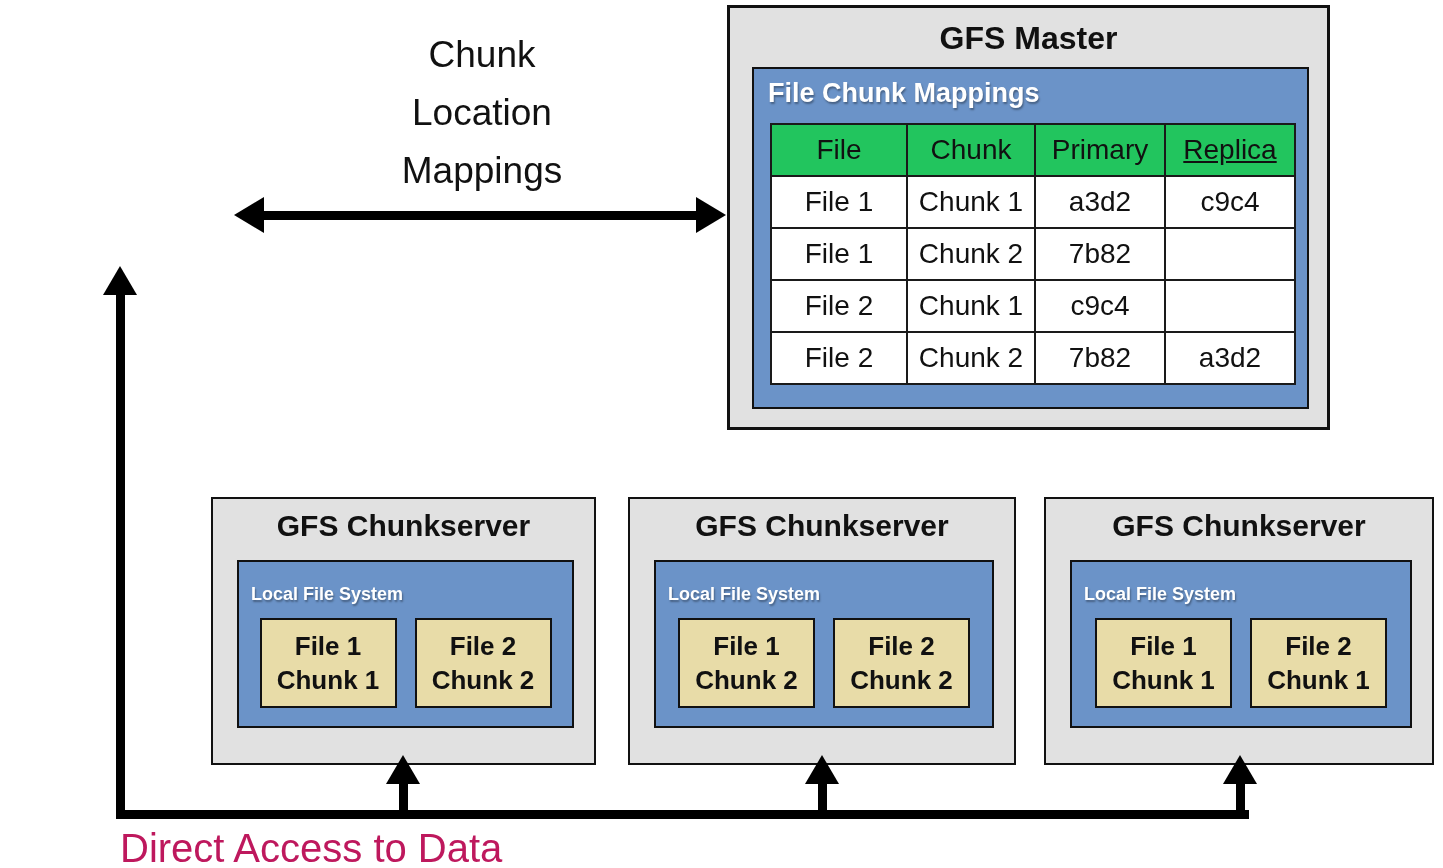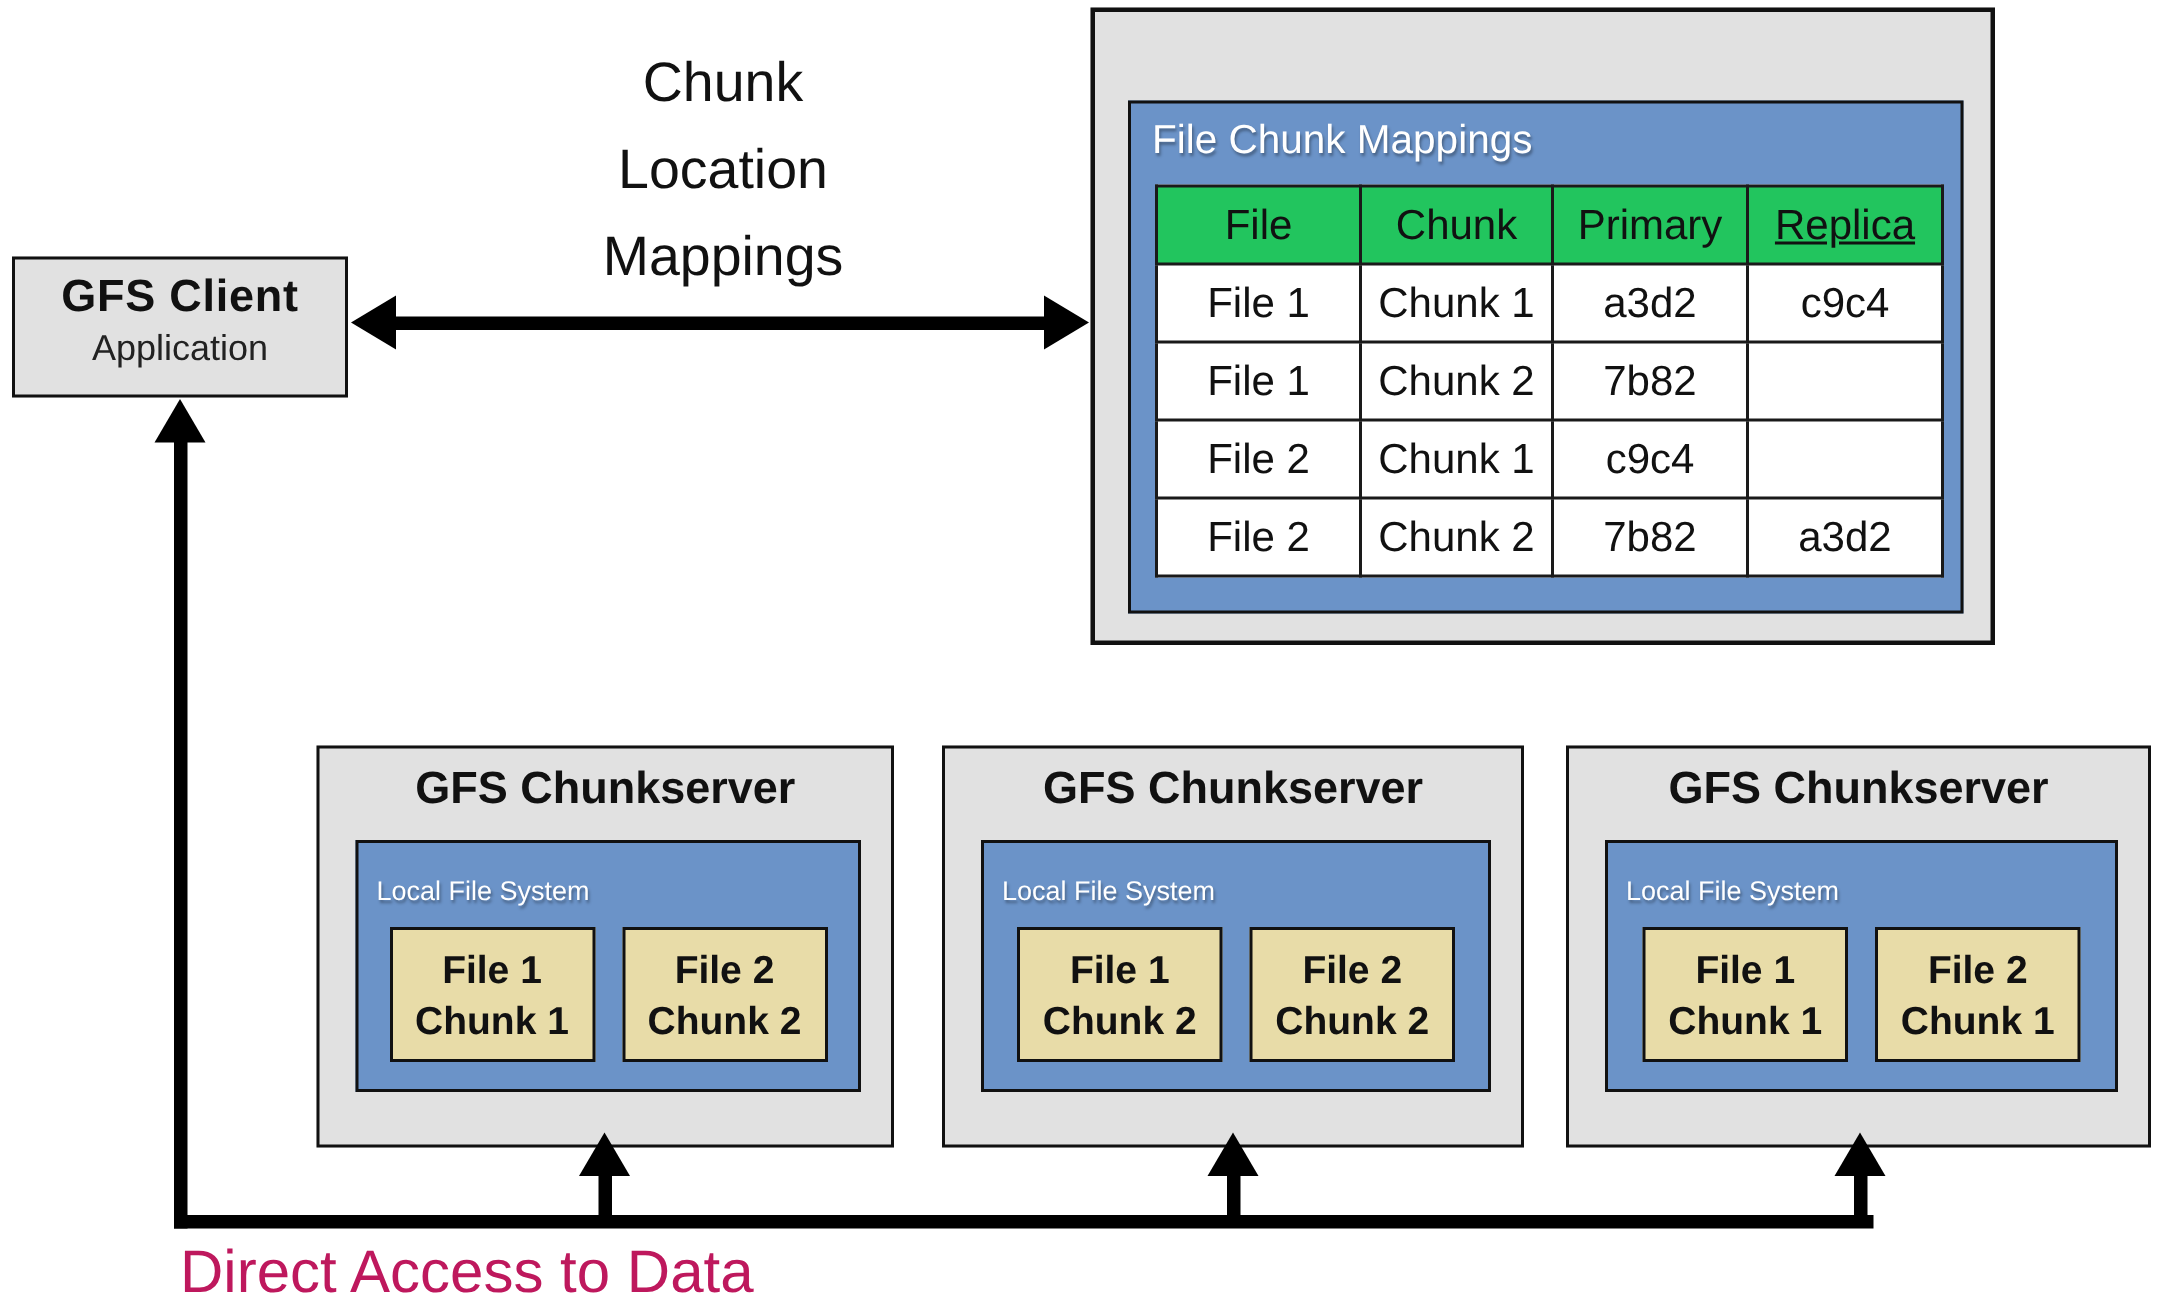--- a/index.html
+++ b/index.html
@@ -62,21 +62,21 @@
   
   .master { left: 727px; top: 5px; width: 603px; height: 425px; }
   .master .node-title { font-size: 32px; margin-top: 12px; }
   .blue-panel {
     position: absolute;
     background: #6b93c8;
     border: 2px solid #111;
   }
   .master .blue-panel { left: 22px; top: 59px; width: 557px; height: 342px; }
   .panel-label {
-    font-weight: normal; color: #ffffff;
+    font-weight: bold; color: #ffffff;
     text-shadow: 1px 2px 2px rgba(0,0,0,0.35);
   }
   .master .panel-label { font-size: 27px; margin: 9px 0 0 14px; }
 
   table.map-table {
     position: absolute; left: 16px; top: 54px;
     border-collapse: collapse;
     background: #ffffff;
     font-size: 28px;
   }
@@ -126,36 +126,33 @@
   .ah-cs2 { left: 805px; top: 755px; }
   .ah-cs3 { left: 1223px; top: 755px; }
   .v-cs-shaft { width: 9px; top: 780px; height: 35px; }
   .v-cs1 { left: 399px; } .v-cs2 { left: 818px; } .v-cs3 { left: 1236px; }
 </style>
 </head>
 <body>
 
 <div class="canvas">
 
-  <div class="node client">
-    <div class="node-title">GFS Client</div>
-    <div class="client-sub">Application</div>
-  </div>
 
   <div class="label-clm">Chunk
 Location
 Mappings</div>
 
   <div class="arrow-double">
     <div class="ah ah-left"></div>
     <div class="shaft"></div>
     <div class="ah ah-right"></div>
   </div>
 
   <div class="node master">
+    <div class="node-title">GFS Master</div>
     <div class="blue-panel">
       <div class="panel-label">File Chunk Mappings</div>
       <table class="map-table">
         <tbody>
             <tr>
           <th class="col-file">File</th>
           <th class="col-chunk">Chunk</th>
           <th class="col-primary">Primary</th>
           <th class="col-replica">Replica</th>
         </tr>

